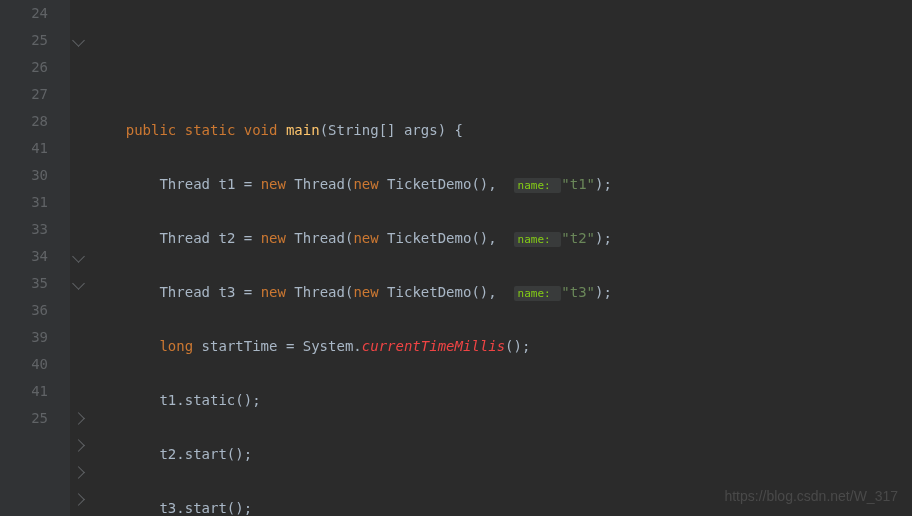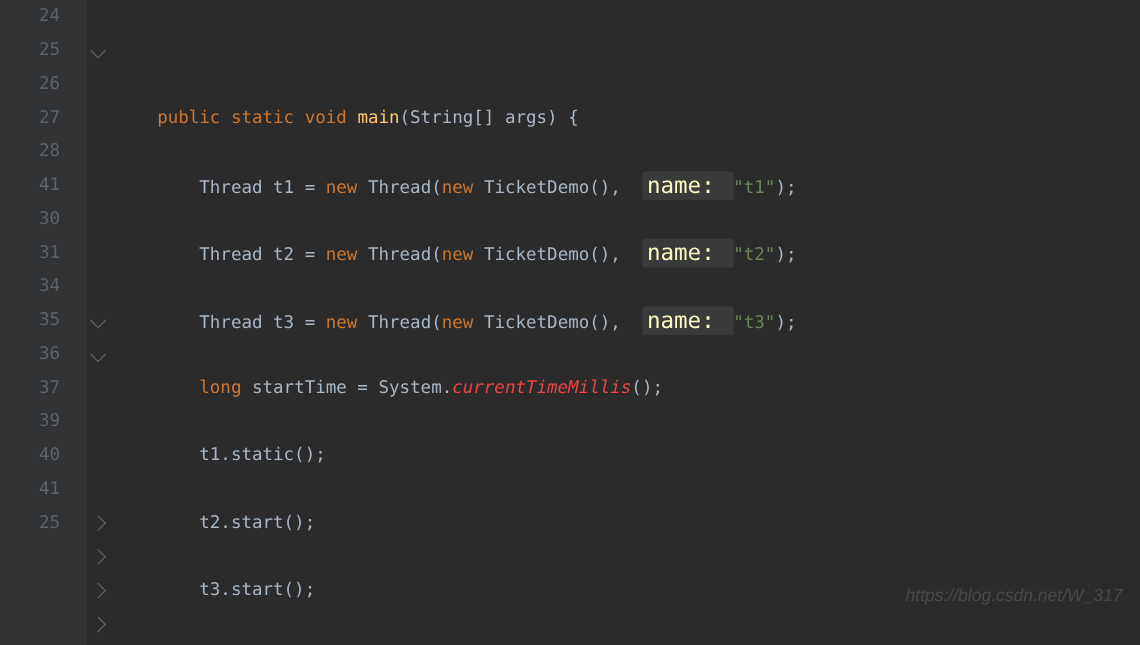--- a/index.html
+++ b/index.html
@@ -53,63 +53,63 @@
     .fold-close {
       border: 1px solid #606366;
       border-bottom: none;
       border-left: none;
       transform: rotate(45deg);
     }
     .code {
       flex: 1;
       padding-left: 4px;
       white-space: pre;
+      margin-top: 36px;
     }
     .code-line { height: 27px; }
     .kw { color: #cc7832; }
     .method-decl { color: #ffc66d; }
     .str { color: #6a8759; }
     .static-m { color: #ef4444; font-style: italic; }
     .param-hint {
       background: #393b3b;
-      color: #fef9c3;
+      color: #84cc16;
       padding: 1px 4px;
       border-radius: 2px;
-      font-size: 18px;
+      font-size: 11px;
     }
     .brace { color: #a9b7c6; }
     .default { color: #a9b7c6; }
     .watermark {
       position: absolute;
       right: 14px;
-      bottom: 26px;
+      bottom: 6px;
       color: #5a5a5a;
       font-size: 14px;
       opacity: 0.65;
       font-family: Arial, sans-serif;
-      font-style: italic;
     }
   </style>
 </head>
 <body>
 
 <div class="editor">
   <div class="gutter">
     <div class="line-num">24</div>
     <div class="line-num">25</div>
     <div class="line-num">26</div>
     <div class="line-num">27</div>
     <div class="line-num">28</div>
     <div class="line-num">41</div>
     <div class="line-num">30</div>
     <div class="line-num">31</div>
+    <div class="line-num">33</div>
     <div class="line-num">34</div>
     <div class="line-num">35</div>
     <div class="line-num">36</div>
-    <div class="line-num">37</div>
     <div class="line-num">39</div>
     <div class="line-num">40</div>
     <div class="line-num">41</div>
     <div class="line-num">25</div>
   </div>
 
   <div class="fold-col">
     <div class="fold-marker fold-open" style="top:36px;"></div>
     <div class="fold-marker fold-open" style="top:252px;"></div>
     <div class="fold-marker fold-open" style="top:279px;"></div>

